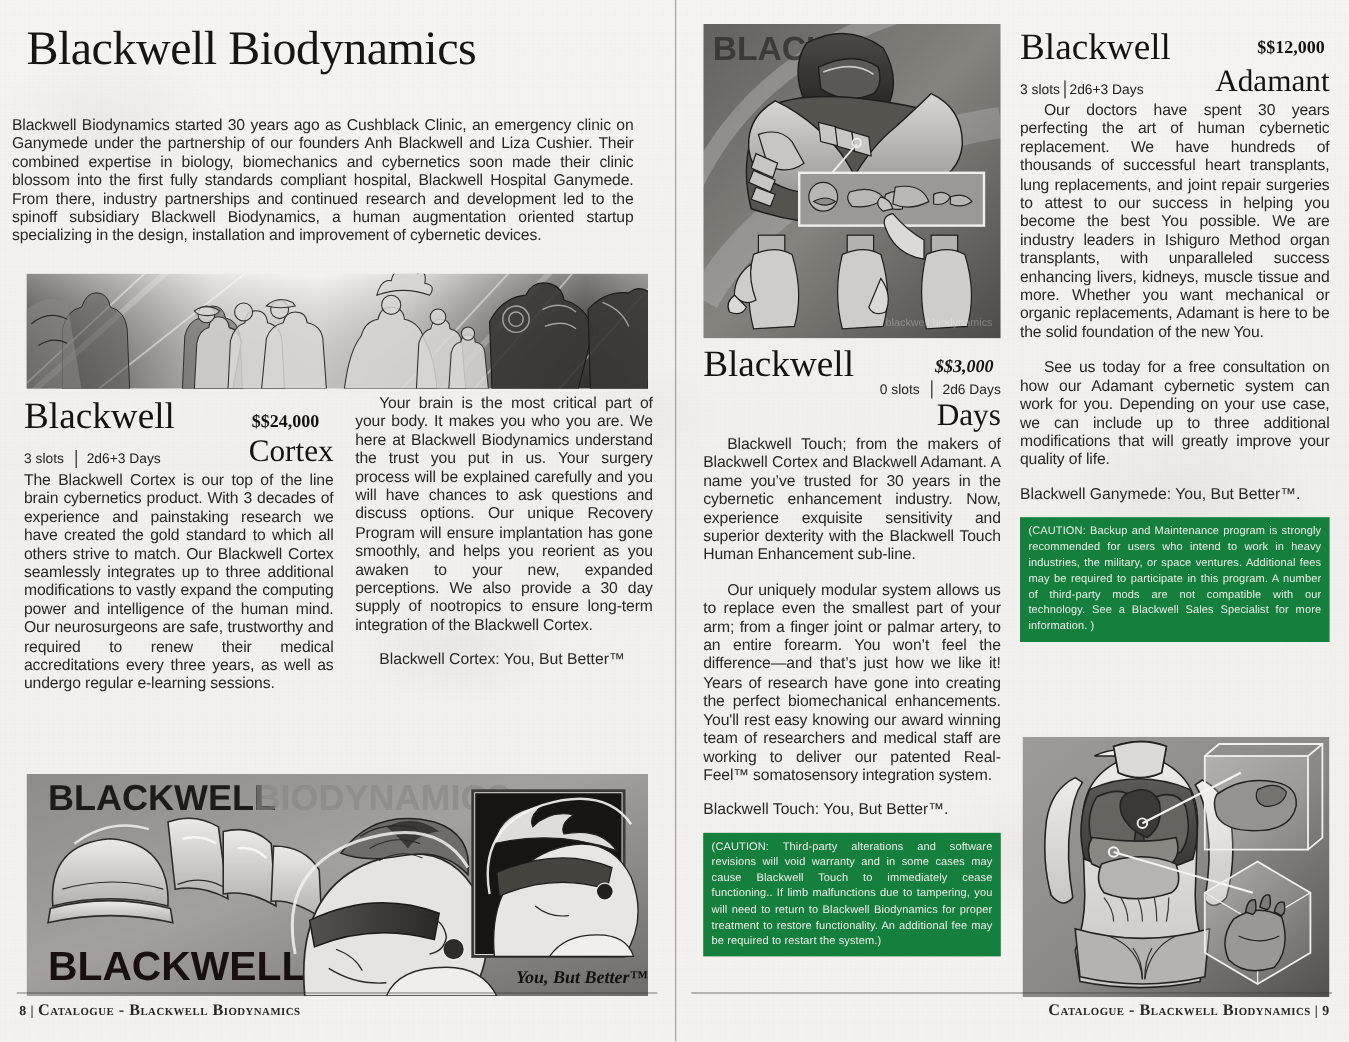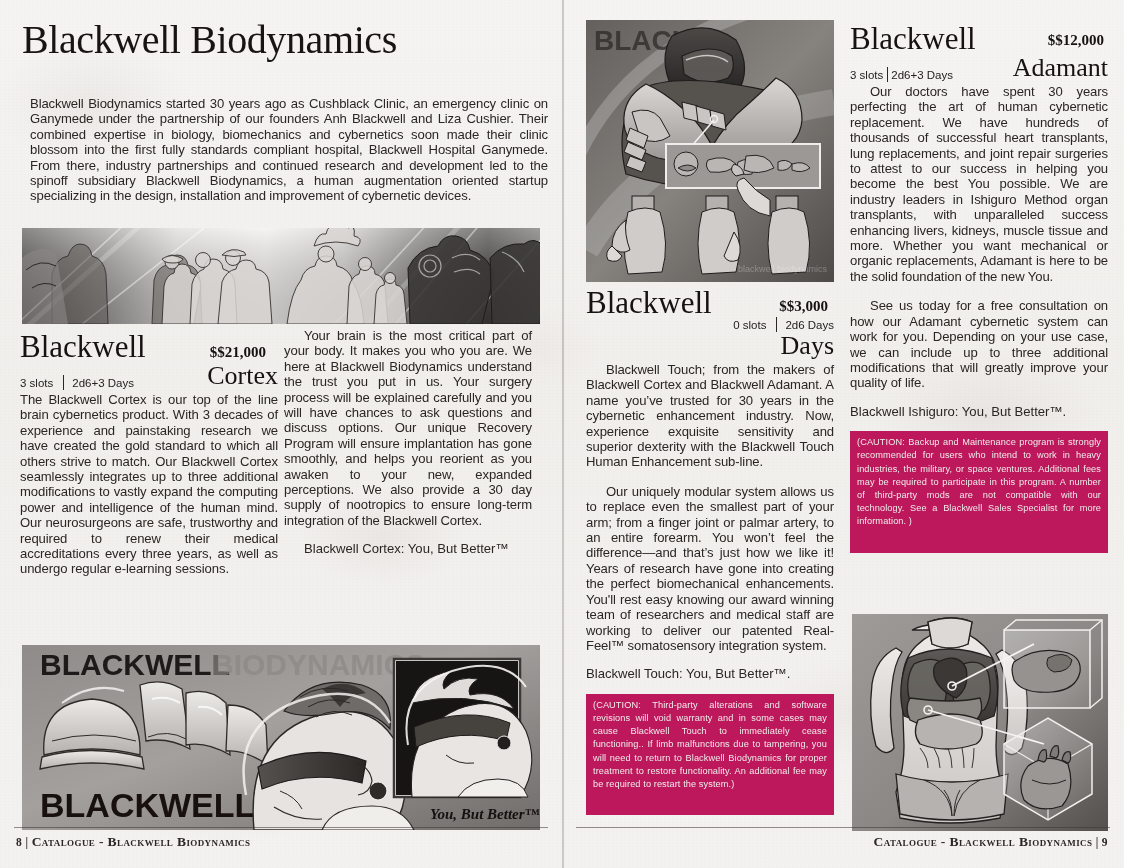--- a/index.html
+++ b/index.html
@@ -91,36 +91,36 @@
   .prod-meta .divider{
     width:1px; height:15px; background:#2a2624; margin-right:8px;
   }
   .prod-name2{
     font-family:"Liberation Serif", serif; font-weight:400;
     font-size:26px; line-height:28px; color:#151211;
   }
 
   
   .caution{
-    background:#be185d; color:#efedea; padding:5px 7px 24px 7px;
+    background:#15803d; color:#efedea; padding:5px 7px 6px 7px;
     font-size:9.2px; line-height:13.2px; text-align:justify;
     letter-spacing:.1px;
   }
 
   
   .art{ position:absolute; overflow:hidden; }
   .art svg{ display:block; width:100%; height:100%; }
 
   
   #masthead-block{ position:absolute; left:22px; top:20px; width:518px; }
-  #intro-para{ position:absolute; left:30px; top:96px; width:518px; }
+  #intro-para{ position:absolute; left:10px; top:96px; width:518px; }
   #art-crowd{ left:22px; top:228px; width:518px; height:96px; }
 
   #cortex-col{ position:absolute; left:20px; top:332px; width:258px; }
-  #cortex-right{ position:absolute; left:284px; top:328px; width:248px; }
+  #cortex-right{ position:absolute; left:296px; top:328px; width:248px; }
   #art-cortex{ left:22px; top:645px; width:518px; height:185px; }
 
   
   #art-touch{ left:586px; top:20px; width:248px; height:262px; }
   #touch-col{ position:absolute; left:586px; top:288px; width:248px; }
 
   #adamant-col{ position:absolute; left:850px; top:24px; width:258px; }
   #art-adamant{ left:852px; top:614px; width:256px; height:217px; }
 </style>
 </head>
@@ -220,21 +220,21 @@
         <g fill="none" stroke="#2b2927" stroke-width="1">
           <path d="M4 42 q14-12 30-4"></path>
             <path d="M10 60 q12-8 24-2"></path>
         </g>
       </svg>
     </div>
 
     <div id="cortex-col">
       <div class="prod-head">
         <span class="prod-name1">Blackwell</span>
-        <span class="prod-price" style="right:12px; top:12px;">$$21,000</span>
+        <span class="prod-price" style="right:12px; top:12px;">$$24,000</span>
         <div style="display:flex; align-items:flex-end; justify-content:space-between;">
           <div class="prod-meta">
             <span class="slots">3 slots</span>
             <span class="divider"></span>
             <span>2d6+3 Days</span>
           </div>
           <div class="prod-name2">Cortex</div>
         </div>
       </div>
       <p class="body" style="margin-top:2px;">The Blackwell Cortex is our top of the line brain cybernetics product. With 3 decades of experience and painstaking research we have created the gold standard to which all others strive to match. Our Blackwell Cortex seamlessly integrates up to three additional modifications to vastly expand the computing power and intelligence of the human mind. Our neurosurgeons are safe, trustworthy and required to renew their medical accreditations every three years, as well as undergo regular e-learning sessions.</p>
@@ -414,21 +414,21 @@
           <path d="M-26 -20 q-8-6-2-12 q8 2 10 10Z" fill="#c6c3c0"></path>
         </g>
       </g>
       <text x="152" y="252" font-family="Liberation Sans, sans-serif" font-size="9" fill="#ffffff" fill-opacity=".28">blackwell biodynamics</text>
     </svg>
   </div>
 
   <div id="touch-col">
     <div class="prod-head">
       <span class="prod-name1">Blackwell</span>
-      <span class="prod-price" style="right:6px; top:10px;">$$3,000</span>
+      <span class="prod-price" style="right:6px; top:10px;font-style:italic;">$$3,000</span>
       <div style="display:flex; align-items:flex-end; justify-content:flex-start;flex-direction:column;">
         <div class="prod-meta">
           <span class="slots">0 slots</span>
           <span class="divider"></span>
           <span>2d6 Days</span>
         </div>
         <div class="prod-name2">Days</div>
       </div>
     </div>
     <p class="body indent" style="margin-top:2px;">Blackwell Touch; from the makers of Blackwell Cortex and Blackwell Adamant. A name you’ve trusted for 30 years in the cybernetic enhancement industry. Now, experience exquisite sensitivity and superior dexterity with the Blackwell Touch Human Enhancement sub-line.</p>
@@ -445,21 +445,21 @@
         <div class="prod-meta">
           <span class="slots" style="padding-right:4px;">3 slots</span>
           <span class="divider" style="margin-right:3px;"></span>
           <span>2d6+3 Days</span>
         </div>
         <div class="prod-name2">Adamant</div>
       </div>
     </div>
     <p class="body indent" style="margin-top:2px;">Our doctors have spent 30 years perfecting the art of human cybernetic replacement. We have hundreds of thousands of successful heart transplants, lung replacements, and joint repair surgeries to attest to our success in helping you become the best You possible. We are industry leaders in Ishiguro Method organ transplants, with unparalleled success enhancing livers, kidneys, muscle tissue and more. Whether you want mechanical or organic replacements, Adamant is here to be the solid foundation of the new You.</p>
     <p class="body indent" style="margin-top:14px;">See us today for a free consultation on how our Adamant cybernetic system can work for you. Depending on your use case, we can include up to three additional modifications that will greatly improve your quality of life.</p>
-    <p class="sign" style="margin-top:13px;">Blackwell Ishiguro: You, But Better™.</p>
+    <p class="sign" style="margin-top:13px;">Blackwell Ganymede: You, But Better™.</p>
     <div class="caution" style="margin-top:12px;">(CAUTION: Backup and Maintenance program is strongly recommended for users who intend to work in heavy industries, the military, or space ventures. Additional fees may be required to participate in this program. A number of third-party mods are not compatible with our technology. See a Blackwell Sales Specialist for more information. )</div>
   </div>
 
   <div class="art" id="art-adamant">
     <svg viewBox="0 0 256 217" preserveAspectRatio="none">
       <defs>
         <linearGradient id="abg" x1="0" y1="0" x2="1" y2="1">
           <stop offset="0" stop-color="#9e9b98"></stop>
             <stop offset=".55" stop-color="#8a8784"></stop>
           <stop offset="1" stop-color="#53504d"></stop>

